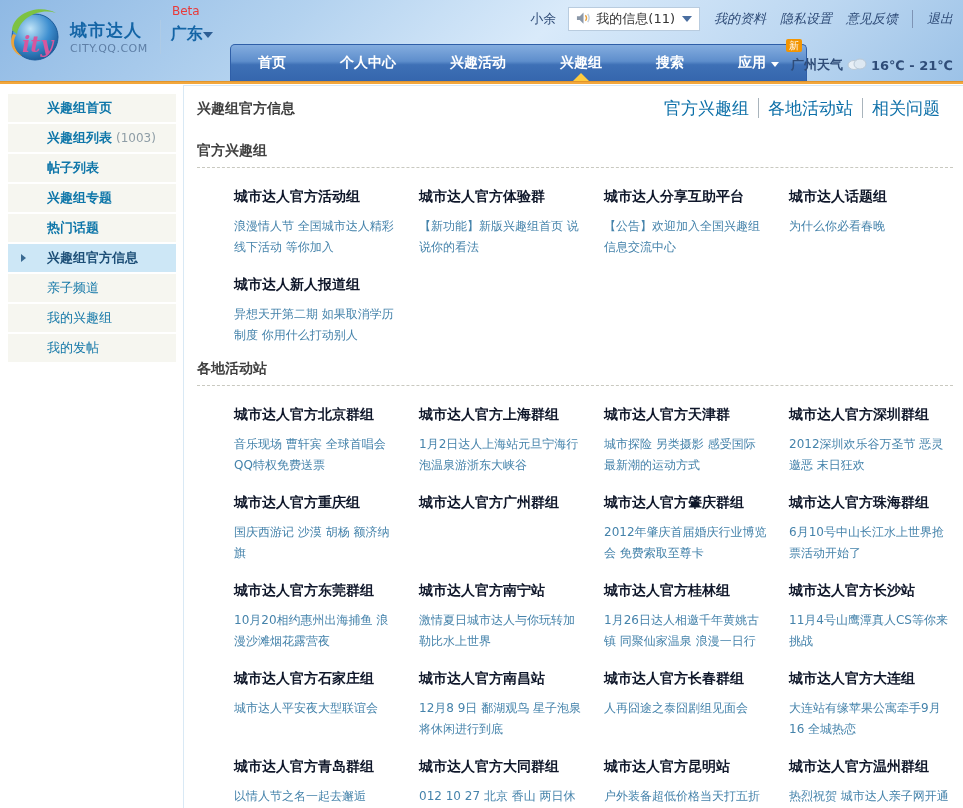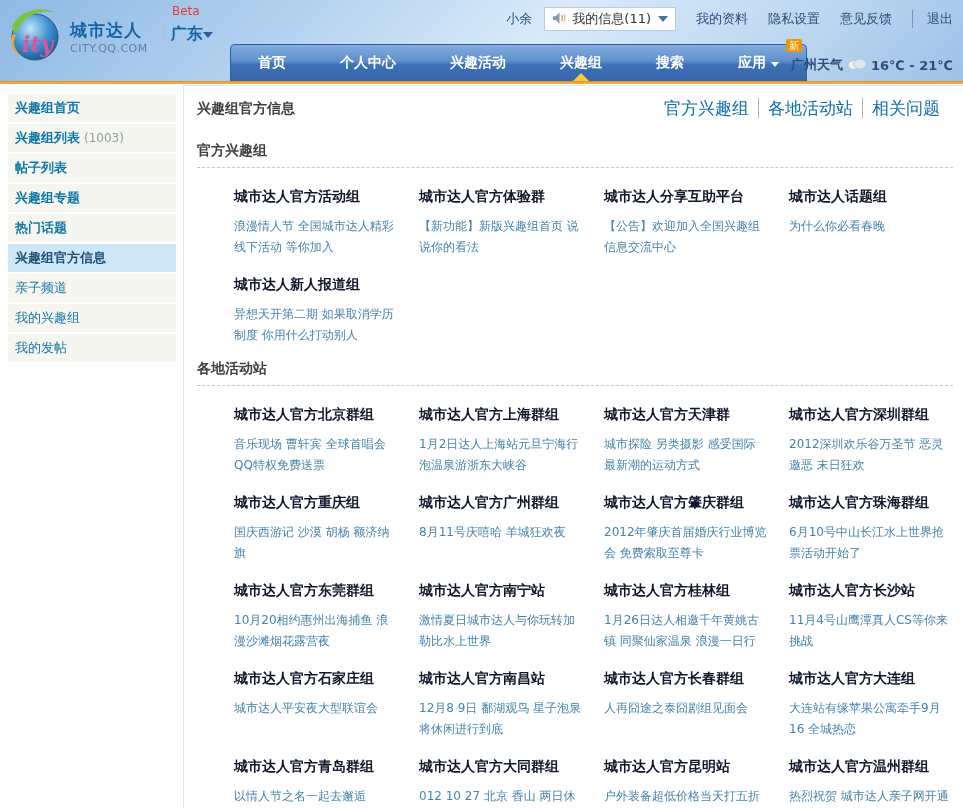--- a/index.html
+++ b/index.html
@@ -18,39 +18,39 @@
   .brand-beta { position:absolute; top:0px; left:102px; color:#E83A3A; font-size:12px; }
   .brand-domain { font-size:11px; color:#5E7FA6; letter-spacing:0.5px; }
   .brand-divider { width:1px; height:34px; background:#AECBE6; margin:16px 10px 0 12px; }
   .region { margin-top:20px; font-size:16px; font-weight:bold; color:#1465A6; cursor:pointer; display:flex; align-items:center; gap:0; }
   .caret-down { display:inline-block; width:0; height:0; border-left:5px solid transparent; border-right:5px solid transparent; border-top:6px solid #2E5E94; }
 
   .userbar { position:absolute; top:7px; right:10px; display:flex; align-items:center; font-size:13px; color:#2F4C78; }
   .userbar .uname { margin-right:12px; }
   .msg-box { display:flex; align-items:center; gap:5px; background:#fff; border:1px solid #B9CCDF; padding:2px 7px; cursor:pointer; color:#333; }
   .msg-box .caret-down { border-top-color:#4A6EA0; margin-left:2px; }
-  .userbar a { color:#2F4C78; text-decoration:none; margin-left:20px; cursor:pointer; }
+  .userbar a { color:#2F4C78; text-decoration:none; margin-left:14px; cursor:pointer;font-style:italic; }
   .userbar .with-divider { border-left:1px solid #7E94B5; padding-left:14px; }
 
   .nav { position:absolute; left:230px; top:44px; height:37px; display:flex; align-items:stretch;
          background:linear-gradient(180deg,#84ADDF 0%,#5E8ECC 45%,#3E70B6 55%,#3566AD 100%);
          border:1px solid #2F5FA8; border-bottom:none; border-radius:5px 5px 0 0; }
   .nav-item { position:relative; color:#fff; font-size:14px; font-weight:bold; line-height:35px; padding:0 27px; text-decoration:none; cursor:pointer; }
   .nav-item .tab-arrow { position:absolute; bottom:0; left:50%; margin-left:-8px; width:0; height:0;
          border-left:8px solid transparent; border-right:8px solid transparent; border-bottom:8px solid #FECB3E; }
   .badge-new { position:absolute; top:-6px; right:4px; background:#F39502; color:#fff; font-size:10px; font-weight:normal;
          line-height:13px; padding:0 3px; border-radius:2px; }
   .nav-caret { display:inline-block; width:0; height:0; border-left:4px solid transparent; border-right:4px solid transparent; border-top:5px solid #fff; margin-left:5px; }
 
   .weather { position:absolute; right:10px; top:56px; font-size:13px; color:#2F4C78; display:flex; align-items:center; gap:4px;font-weight:bold; }
 
   
   .sidebar { position:absolute; top:94px; left:8px; width:168px; }
   .side-item { position:relative; background:#F6F6F0; height:28px; line-height:28px; margin-bottom:2px;
-               padding-left:7px; font-size:13px; font-weight:bold; color:#0E76A9; cursor:pointer; }
+               padding-left:39px; font-size:13px; font-weight:bold; color:#0E76A9; cursor:pointer; }
   .side-item.plain { font-weight:normal; color:#1578A8; }
   .side-item.active { background:#CDE7F6; color:#1D4F77; }
   .side-item.active::before { content:""; position:absolute; left:13px; top:10px; width:0; height:0;
                border-left:5px solid #3A6A92; border-top:4px solid transparent; border-bottom:4px solid transparent; }
   .side-count { color:#8E9DA6; font-weight:normal; font-size:12px; margin-left:4px; }
 
   
   .content { position:absolute; top:85px; left:183px; width:780px; height:723px;
              border-left:1px solid #D9E9F5; border-top:1px solid #D9E9F5; background:#fff; overflow:hidden; }
   .content-head { display:flex; justify-content:space-between; align-items:center; padding:11px 14px 12px 13px; }
@@ -214,21 +214,20 @@
         <div class="group">
           <a class="g-title">城市达人官方深圳群组</a>
           <div class="g-desc">2012深圳欢乐谷万圣节 恶灵邀恶 末日狂欢</div>
         </div>
         <div class="group">
           <a class="g-title">城市达人官方重庆组</a>
           <div class="g-desc">国庆西游记 沙漠 胡杨 额济纳旗</div>
         </div>
         <div class="group">
           <a class="g-title">城市达人官方广州群组</a>
-          <div class="g-desc">8月11号庆嘻哈 羊城狂欢夜</div>
         </div>
         <div class="group">
           <a class="g-title">城市达人官方肇庆群组</a>
           <div class="g-desc">2012年肇庆首届婚庆行业博览会 免费索取至尊卡</div>
         </div>
         <div class="group">
           <a class="g-title">城市达人官方珠海群组</a>
           <div class="g-desc">6月10号中山长江水上世界抢票活动开始了</div>
         </div>
         <div class="group">

